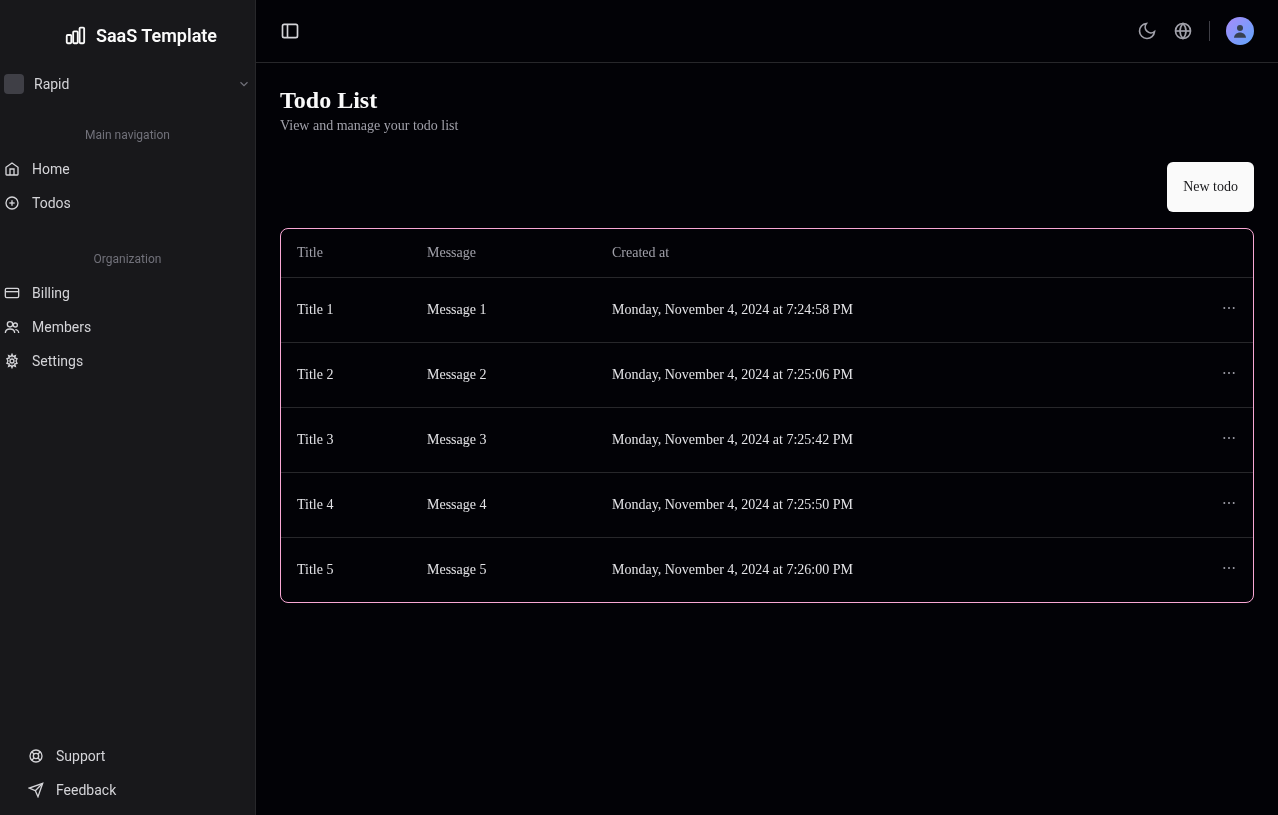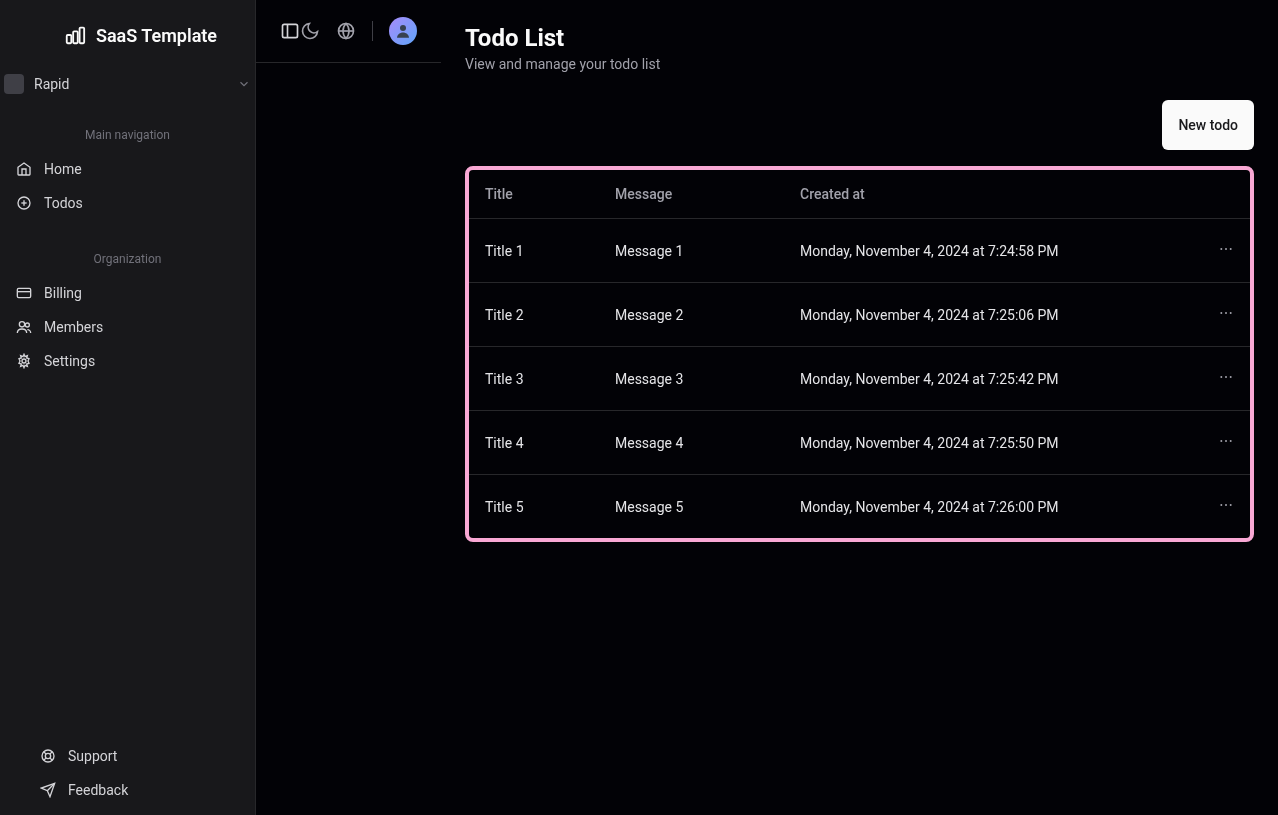--- a/index.html
+++ b/index.html
@@ -72,42 +72,43 @@
     }
     .nav-section-title {
       font-size: 12px;
       color: #71717a;
       padding: 24px 16px 10px 16px;
     }
     .nav-item {
       display: flex;
       align-items: center;
       gap: 12px;
-      padding: 9px 16px;
+      padding: 9px 4px;
       cursor: pointer;
       font-size: 14px;
       color: #d4d4d8;
     }
     .nav-item-icon {
       width: 16px;
       height: 16px;
       flex-shrink: 0;
     }
     .sidebar-spacer {
       flex: 1;
     }
     .sidebar-bottom {
       padding-bottom: 8px;
       margin-left: 24px;
     }
     .main {
       flex: 1;
       display: flex;
-      flex-direction: row;
+      flex-direction: column;
       background: #020206;
+      font-family: Liberation Serif, serif;
     }
     .topbar {
       height: 63px;
       display: flex;
       align-items: center;
       justify-content: space-between;
       padding: 0 24px;
       border-bottom: 1px solid #27272a;
     }
     .topbar-left {
@@ -177,21 +178,21 @@
       color: #18181b;
       border: none;
       padding: 17px 16px;
       font-size: 14px;
       font-weight: 500;
       border-radius: 6px;
       cursor: pointer;
       font-family: inherit;
     }
     .table-container {
-      border: 4px solid #f9a8d4;
+      border: 1px solid #f9a8d4;
       border-radius: 8px;
       overflow: hidden;
     }
     table {
       width: 100%;
       border-collapse: collapse;
     }
     th {
       text-align: left;
       padding: 16px;

